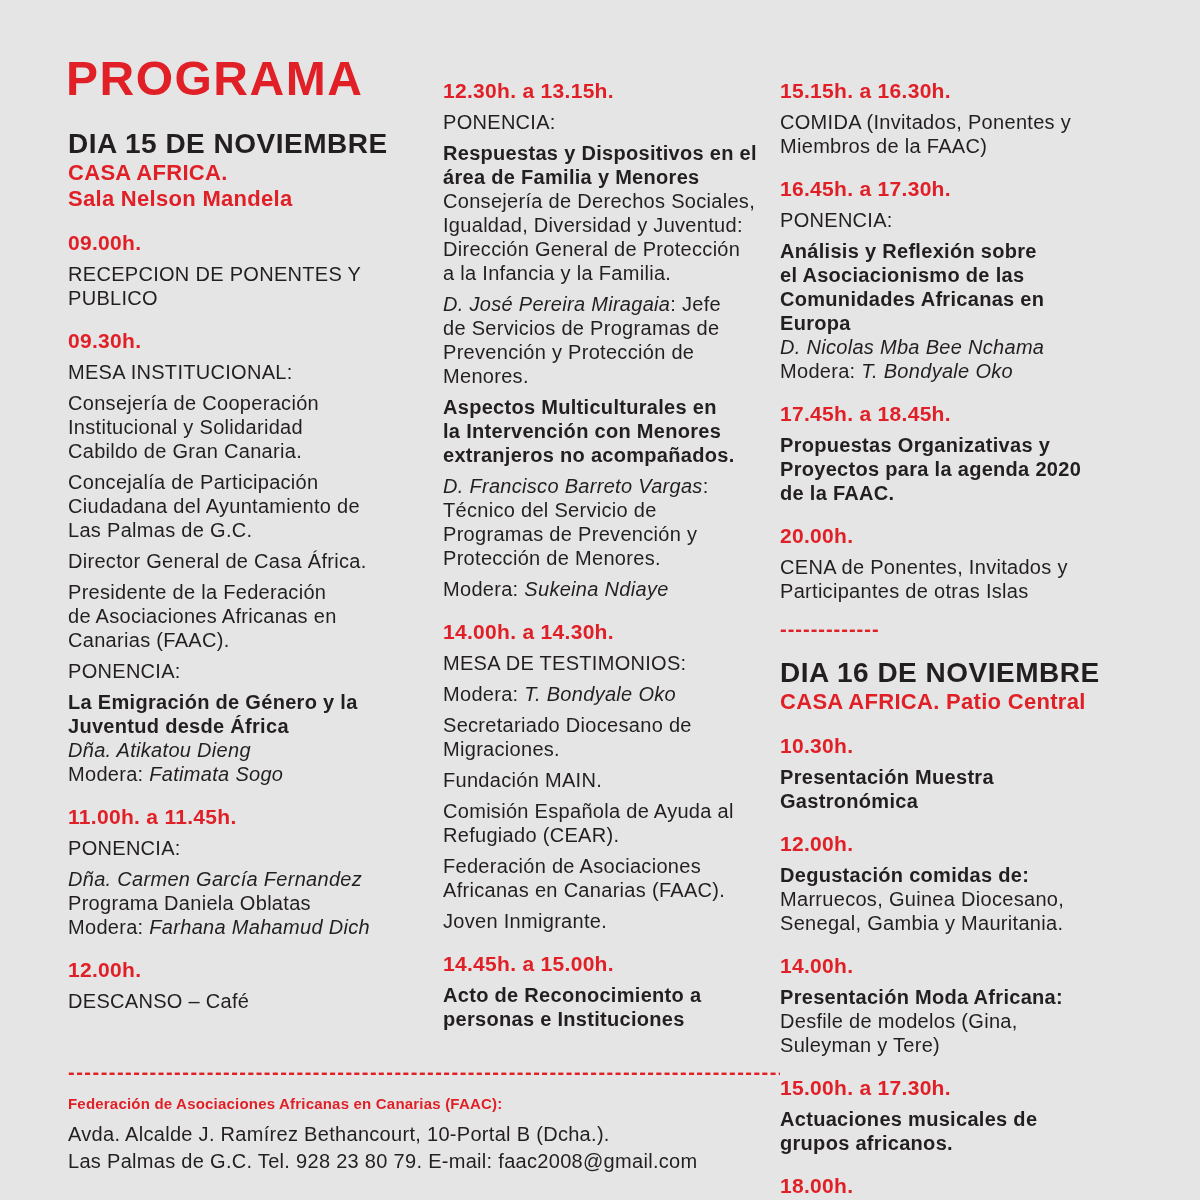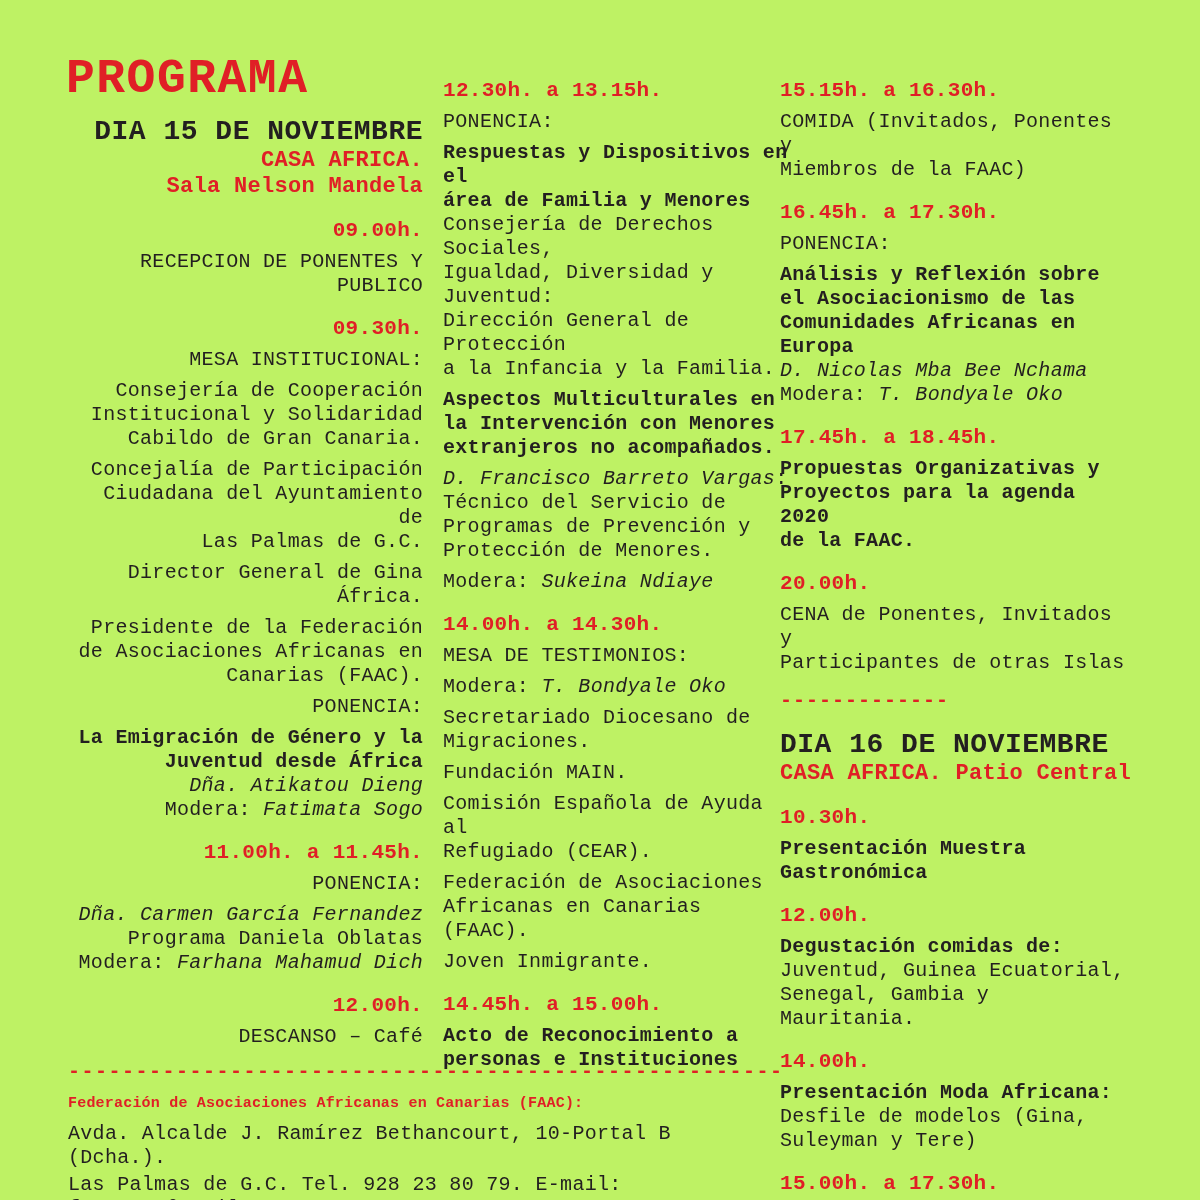--- a/index.html
+++ b/index.html
@@ -1,27 +1,27 @@
 <!DOCTYPE html>
 <html><head>
 <meta charset="utf-8">
 <style>
   :root{ --red:#e01f26; --ink:#231f20; }
   html,body{margin:0;padding:0;background:#ffffff;}
   .page{
-    position:relative;width:1200px;height:1200px;background:#bef264;
-    font-family:Liberation Mono, monospace;color:var(--ink);
+    position:relative;width:1200px;height:1200px;background:#e5e5e5;
+    font-family:Liberation Sans, sans-serif;color:var(--ink);
     overflow:hidden;
   }
   .title{
     position:absolute;left:66px;top:54px;margin:0;
     font-size:48px;line-height:50px;font-weight:700;color:var(--red);letter-spacing:1.5px;
   }
   .col{position:absolute;top:60px;font-size:20px;line-height:24px;letter-spacing:.3px;}
-  .col1{left:68px;top:110px;width:355px;text-align:right;}
+  .col1{left:68px;top:122px;width:355px;}
   .col2{left:443px;width:345px;}
   .col3{left:780px;width:355px;}
   .block{margin:0 0 7px;white-space:pre-line;}
   .block.tight{margin-bottom:0;}
   .b-time{color:var(--red);font-weight:700;font-size:21px;line-height:25px;margin-top:18px;}
   .b-bold{font-weight:700;}
   .b-italic{font-style:italic;}
   .b-plain{}
   .it{font-style:italic;}
   .b-day{font-size:28px;line-height:32px;font-weight:700;letter-spacing:.5px;margin-top:6px;}
@@ -46,21 +46,21 @@
       <div class="block b-plain">RECEPCION DE PONENTES Y
 PUBLICO</div>
       <div class="block b-time">09.30h.</div>
       <div class="block b-plain">MESA INSTITUCIONAL:</div>
       <div class="block b-plain">Consejería de Cooperación
 Institucional y Solidaridad
 Cabildo de Gran Canaria.</div>
       <div class="block b-plain">Concejalía de Participación
 Ciudadana del Ayuntamiento de
 Las Palmas de G.C.</div>
-      <div class="block b-plain">Director General de Gina África.</div>
+      <div class="block b-plain">Director General de Casa África.</div>
       <div class="block b-plain">Presidente de la Federación
 de Asociaciones Africanas en
 Canarias (FAAC).</div>
       <div class="block b-plain">PONENCIA:</div>
       <div class="block b-bold tight">La Emigración de Género y la
 Juventud desde África</div>
       <div class="block b-italic tight">Dña. Atikatou Dieng</div>
       <div class="block b-mixed"><span>Modera: </span><span class="it">Fatimata Sogo</span></div>
       <div class="block b-time">11.00h. a 11.45h.</div>
       <div class="block b-plain">PONENCIA:</div>
@@ -72,20 +72,24 @@
     </section>
   <section class="col col2">
       <div class="block b-time">12.30h. a 13.15h.</div>
       <div class="block b-plain">PONENCIA:</div>
       <div class="block b-bold tight">Respuestas y Dispositivos en el
 área de Familia y Menores</div>
       <div class="block b-plain">Consejería de Derechos Sociales,
 Igualdad, Diversidad y Juventud:
 Dirección General de Protección
 a la Infancia y la Familia.</div>
+      <div class="block b-mixed"><span class="it">D. José Pereira Miragaia</span><span>: Jefe
+de Servicios de Programas de
+Prevención y Protección de
+Menores.</span></div>
       <div class="block b-bold">Aspectos Multiculturales en
 la Intervención con Menores
 extranjeros no acompañados.</div>
       <div class="block b-mixed"><span class="it">D. Francisco Barreto Vargas</span><span>:
 Técnico del Servicio de
 Programas de Prevención y
 Protección de Menores.</span></div>
       <div class="block b-mixed"><span>Modera: </span><span class="it">Sukeina Ndiaye</span></div>
       <div class="block b-time">14.00h. a 14.30h.</div>
       <div class="block b-plain">MESA DE TESTIMONIOS:</div>
@@ -122,21 +126,21 @@
       <div class="block b-plain">CENA de Ponentes, Invitados y
 Participantes de otras Islas</div>
       <div class="block b-dashes">-------------</div>
       <div class="block b-day tight">DIA 16 DE NOVIEMBRE</div>
       <div class="block b-venue">CASA AFRICA. Patio Central</div>
       <div class="block b-time">10.30h.</div>
       <div class="block b-bold">Presentación Muestra
 Gastronómica</div>
       <div class="block b-time">12.00h.</div>
       <div class="block b-bold tight">Degustación comidas de:</div>
-      <div class="block b-plain">Juventud, Guinea Ecuatorial,
+      <div class="block b-plain">Marruecos, Guinea Diocesano,
 Senegal, Gambia y Mauritania.</div>
       <div class="block b-time">14.00h.</div>
       <div class="block b-bold tight">Presentación Moda Africana:</div>
       <div class="block b-plain">Desfile de modelos (Gina,
 Suleyman y Tere)</div>
       <div class="block b-time">15.00h. a 17.30h.</div>
       <div class="block b-bold">Actuaciones musicales de
 grupos africanos.</div>
       <div class="block b-time">18.00h.</div>
       <div class="block b-plain">FIN DE LAS JORNADAS</div>

